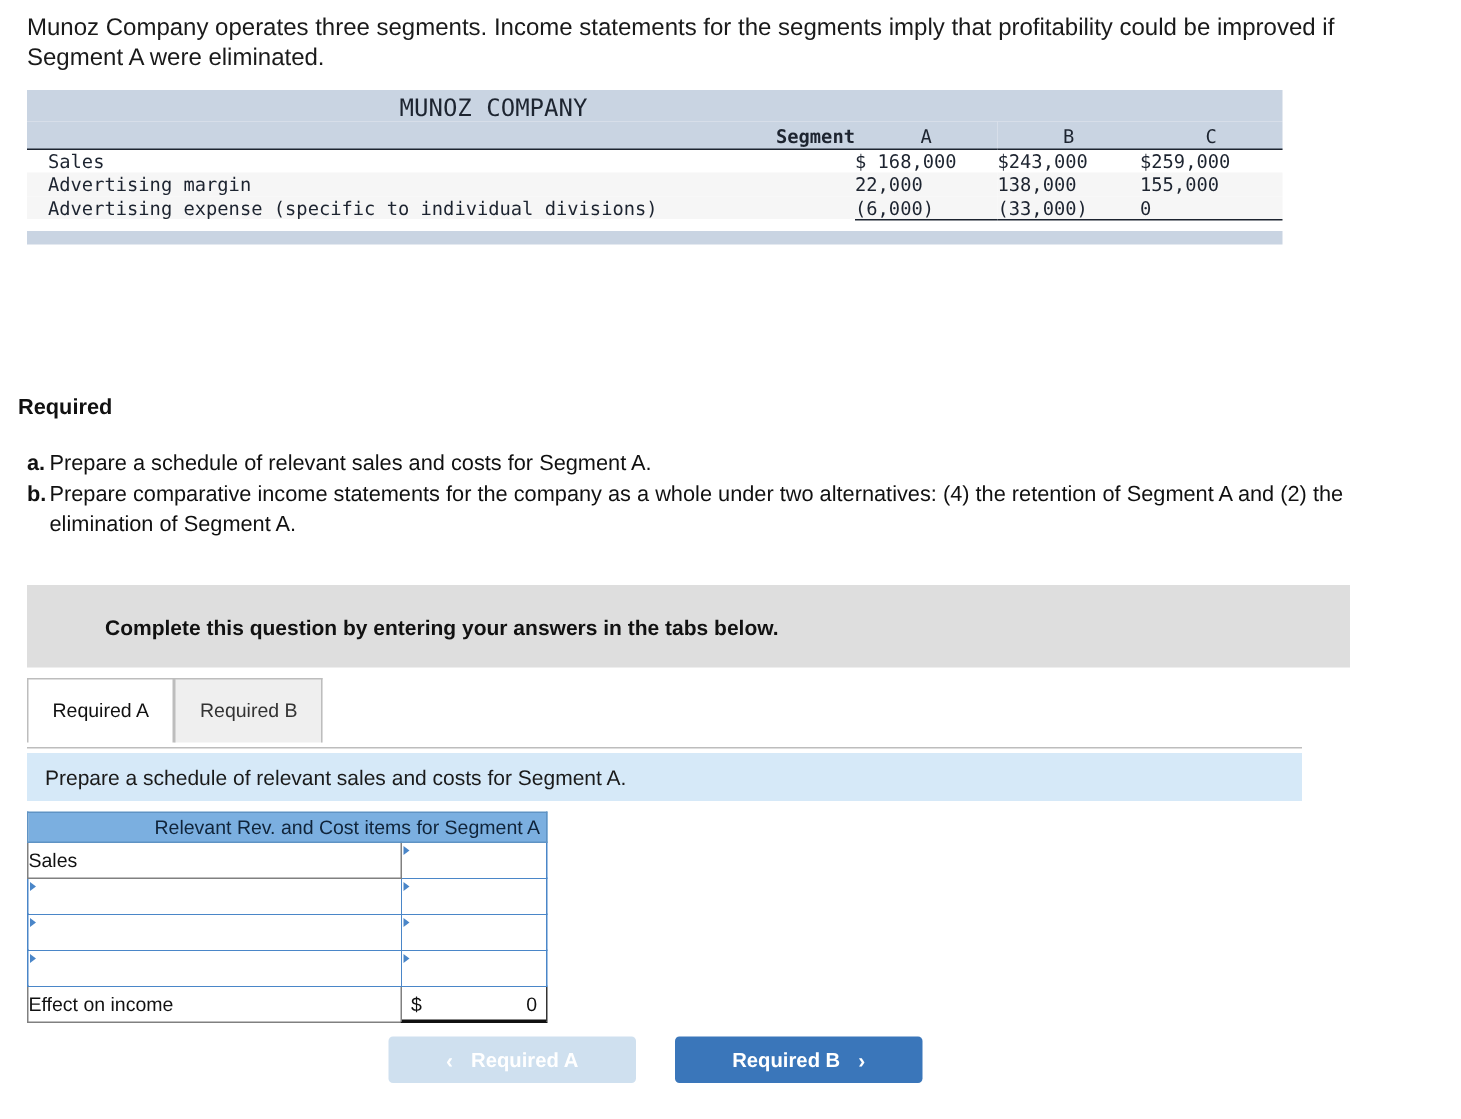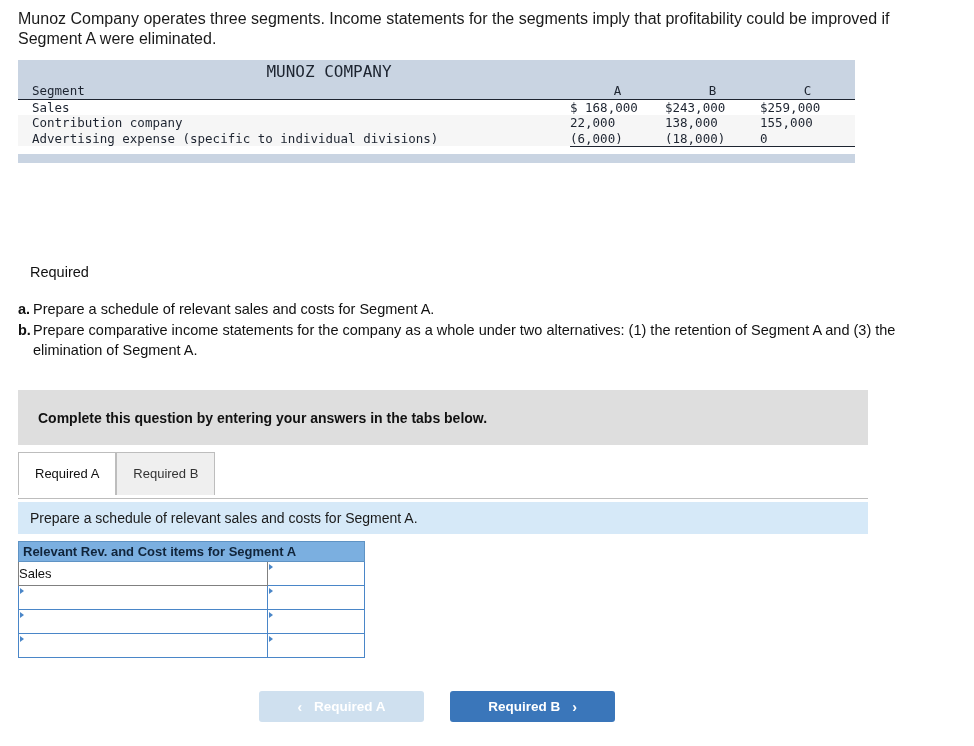--- a/index.html
+++ b/index.html
@@ -59,22 +59,23 @@
     white-space: nowrap;
   }
   .colhdr-row th {
     background: #c9d4e2;
     border-bottom: 1.5px solid #1d2430;
     height: 17px;
     vertical-align: bottom;
     padding-bottom: 1px;
   }
   .colhdr-row th.lbl {
-    text-align: left;
+    text-align: right;
     padding-left: 14px;
+    font-weight: bold;
   }
   .colhdr-row th.num {
     text-align: center;
   }
   .stmt-table td.lbl {
     text-align: left;
     padding-left: 14px;
     height: 15.3px;
   }
   .stmt-table td.num {
@@ -92,24 +93,24 @@
   .stmt-foot {
     background: #c9d4e2;
     height: 9px;
     margin-top: 2px;
   }
   .col-w { width: 89px; }
 
   
   .req-title {
     position: absolute;
-    left: 30px;
+    left: 12px;
     top: 264px;
     font-size: 14.5px;
-    font-weight: normal;
+    font-weight: bold;
     color: #111111;
   }
   .req-list {
     position: absolute;
     left: 18px;
     top: 299px;
     width: 930px;
     font-size: 14.5px;
     line-height: 20px;
   }
@@ -128,20 +129,21 @@
   
   .complete-bar {
     position: absolute;
     left: 18px;
     top: 390px;
     width: 850px;
     height: 55px;
     background: #dedede;
     display: flex;
     align-items: center;
+    padding-left: 32px;
   }
   .complete-bar span {
     padding-left: 20px;
     font-size: 14px;
     font-weight: bold;
     color: #111111;
   }
 
   
   .tabs {
@@ -209,22 +211,22 @@
   .ans-table {
     border-collapse: collapse;
     font-family: "Liberation Sans", sans-serif;
     font-size: 13px;
     color: #111111;
   }
   .ans-table th.ans-head {
     background: #7bafe0;
     color: #10243a;
     font-size: 13px;
-    font-weight: bold;
-    text-align: left;
+    font-weight: normal;
+    text-align: right;
     height: 19px;
     border: 1px solid #5f93c4;
     padding: 0 4px;
   }
   .ans-table td {
     padding: 0;
     height: 23px;
   }
   .cell-label {
     width: 248px;
@@ -319,48 +321,48 @@
       </tr>
     </thead>
     <tbody>
         <tr class="zebra-a">
           <td class="lbl">Sales</td>
           <td class="num col-w">$ 168,000</td>
           <td class="num col-w">$243,000</td>
           <td class="num col-w">$259,000</td>
         </tr>
         <tr class="zebra-b">
-          <td class="lbl">Contribution company</td>
+          <td class="lbl">Advertising margin</td>
           <td class="num col-w">22,000</td>
           <td class="num col-w">138,000</td>
           <td class="num col-w">155,000</td>
         </tr>
         <tr class="zebra-b u-single">
           <td class="lbl">Advertising expense (specific to individual divisions)</td>
           <td class="num col-w">(6,000)</td>
-          <td class="num col-w">(18,000)</td>
+          <td class="num col-w">(33,000)</td>
           <td class="num col-w">0</td>
         </tr>
         <tr class="spacer-row">
           <td colspan="4"></td>
         </tr>
       </tbody>
   </table>
   <div class="stmt-foot"></div>
 </div>
 
 <div class="req-title">Required</div>
 <div class="req-list">
     <div class="req-item">
       <div class="req-marker">a.</div>
       <div class="req-text">Prepare a schedule of relevant sales and costs for Segment A.</div>
     </div>
     <div class="req-item">
       <div class="req-marker">b.</div>
-      <div class="req-text">Prepare comparative income statements for the company as a whole under two alternatives: (1) the retention of Segment A and (3) the elimination of Segment A.</div>
+      <div class="req-text">Prepare comparative income statements for the company as a whole under two alternatives: (4) the retention of Segment A and (2) the elimination of Segment A.</div>
     </div>
   </div>
 
 <div class="complete-bar">
   <span>Complete this question by entering your answers in the tabs below.</span>
 </div>
 
 <div class="tabs">
     <div class="tab active">Required A</div>
     <div class="tab inactive">Required B</div>
@@ -388,20 +390,29 @@
           <td class="cell-value inp"><span class="tri"></span><span></span></td>
         </tr>
         <tr>
           <td class="cell-label inp"><span class="tri"></span><span></span></td>
           <td class="cell-value inp"><span class="tri"></span><span></span></td>
         </tr>
         <tr>
           <td class="cell-label inp"><span class="tri"></span><span></span></td>
           <td class="cell-value inp"><span class="tri"></span><span></span></td>
         </tr>
+        <tr>
+          <td class="cell-label"><span>Effect on income</span></td>
+          <td class="cell-value cell-total">
+            <div class="money">
+              <span>$</span>
+              <span>0</span>
+            </div>
+          </td>
+        </tr>
       </tbody>
   </table>
 </div>
 
 <div class="nav">
   <div class="btn btn-prev">
     <span class="chev">‹</span>
     <span>Required A</span>
   </div>
   <div class="btn btn-next">

